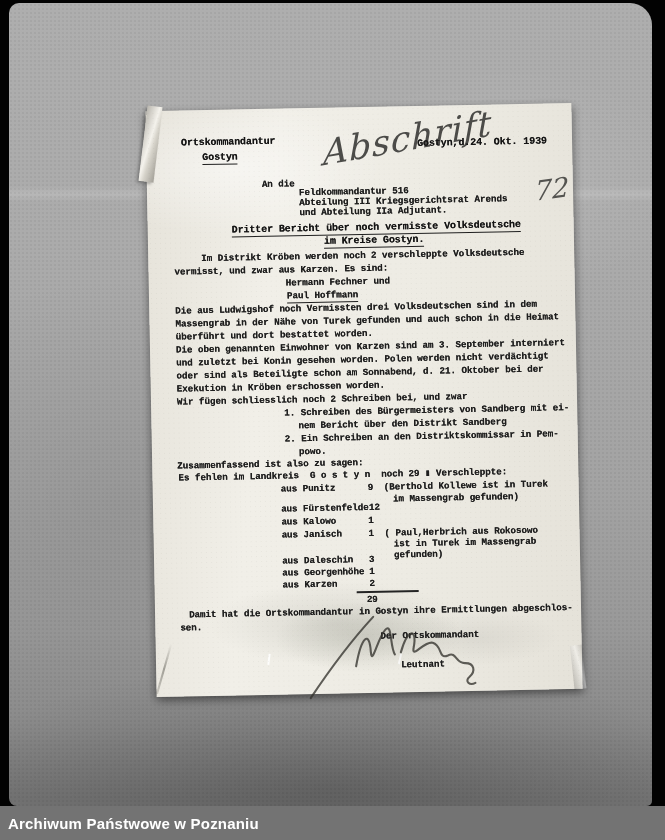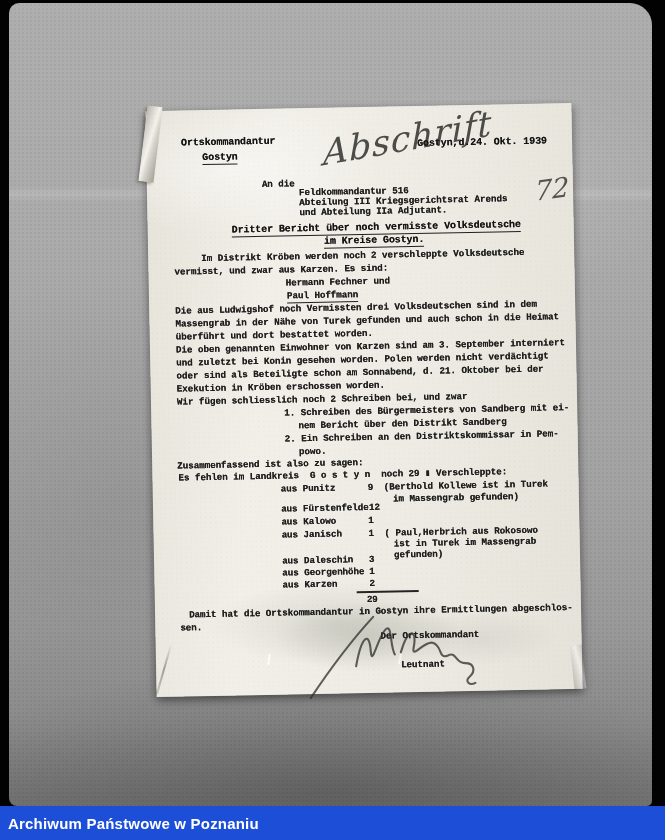--- a/index.html
+++ b/index.html
@@ -75,21 +75,21 @@
     position:absolute;white-space:nowrap;
     font-family:"DejaVu Serif","Liberation Serif",serif;
     font-style:italic;color:#30302e;
   }
   .hw-abschrift{font-size:35px;transform:rotate(-9deg) skewX(-10deg);opacity:.85;letter-spacing:1px;}
   .hw-num{font-size:27px;transform:rotate(-7deg) skewX(-8deg);opacity:.8;}
   .sig-svg{position:absolute;left:138px;top:497px;}
   .stain{position:absolute;border-radius:50%;pointer-events:none;}
   
   .bottom-bar{
-    position:absolute;left:0;right:0;bottom:0;height:34px;background:#1d4ed8;
+    position:absolute;left:0;right:0;bottom:0;height:34px;background:#737373;
     display:flex;align-items:center;
   }
   .bottom-bar .wm{
     margin-left:8px;color:#fff;font-weight:bold;font-size:15px;letter-spacing:.2px;
     font-family:"Liberation Sans",sans-serif;
   }
 </style>
 </head>
 <body>
 

